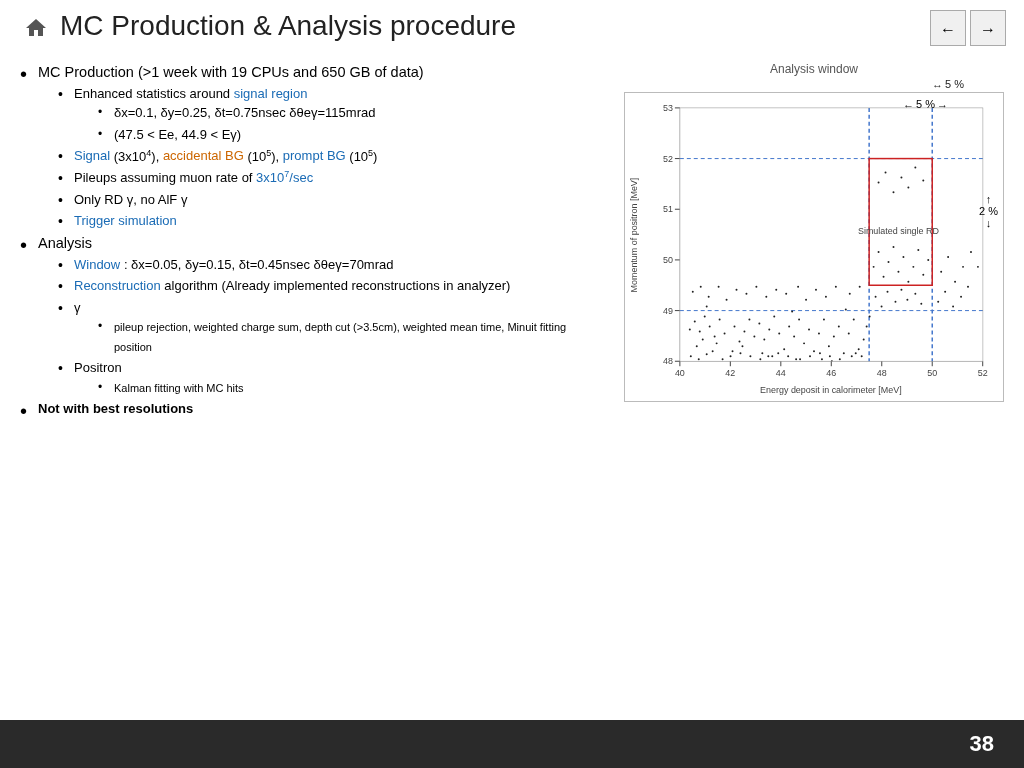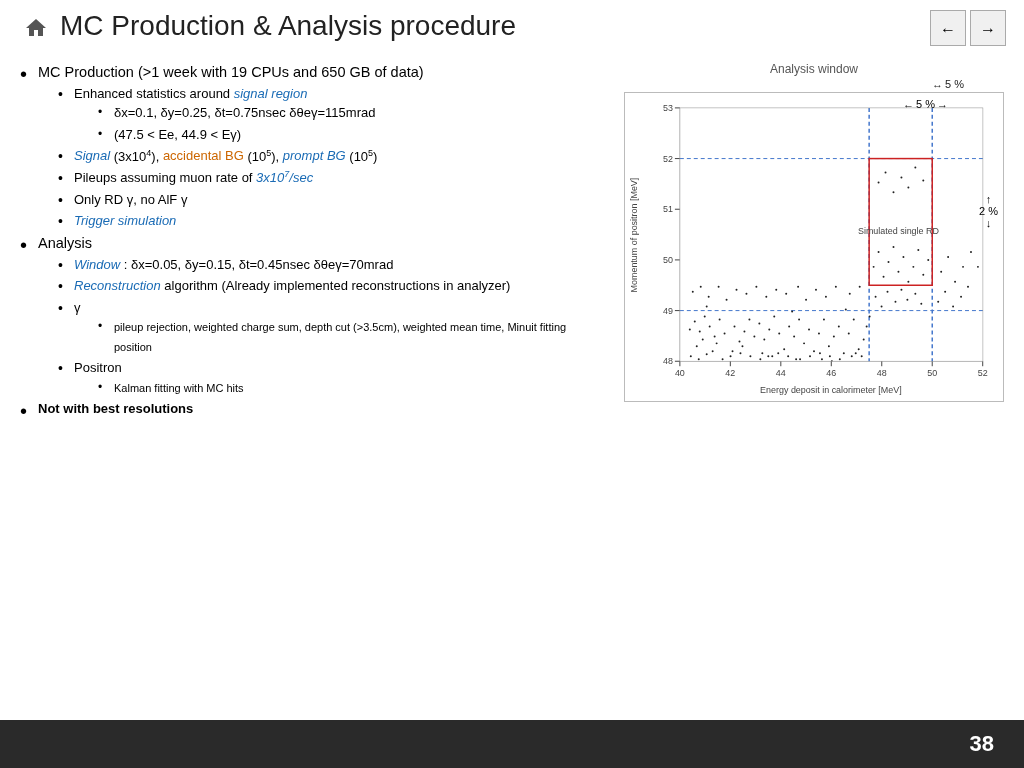--- a/index.html
+++ b/index.html
@@ -143,21 +143,21 @@
     }
 
     ul.sub-sub-list > li::before {
       content: "•";
       position: absolute;
       left: 0;
       top: 0;
       font-size: 12px;
     }
 
-    .blue { color: #1a6bb5; font-style: italic; }
+    .blue { color: #1a6bb5; }
     .orange { color: #cc6600; }
     .bold { font-weight: bold; }
 
     .analysis-label {
       font-size: 12px;
       color: #555;
       text-align: center;
       margin-bottom: 2px;
     }
 

